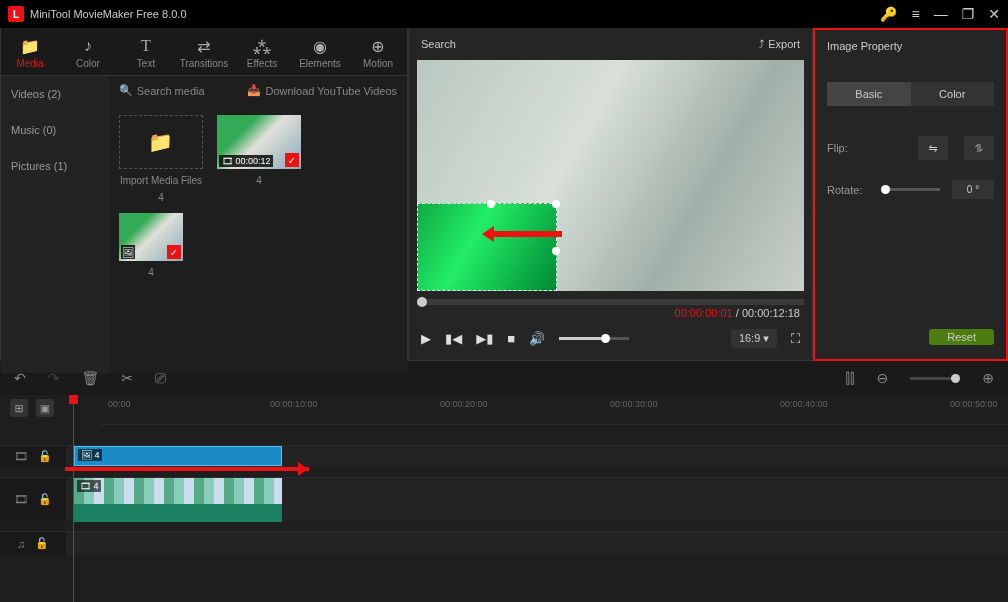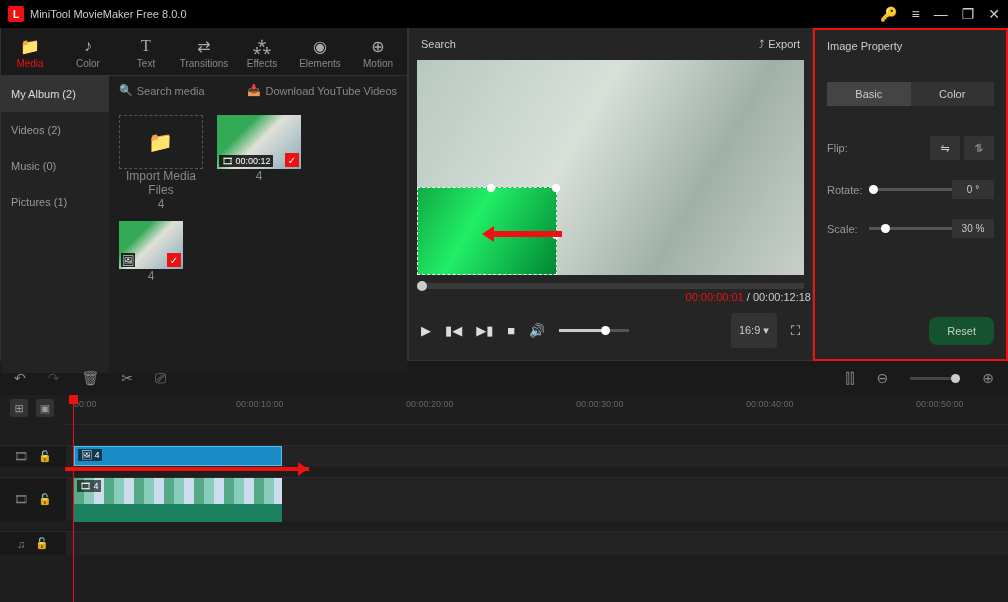--- a/index.html
+++ b/index.html
@@ -29,62 +29,62 @@
 .download-link { margin-left: auto; display: flex; align-items: center; gap: 4px; }
 
 .media-items { display: flex; padding: 10px; gap: 14px; flex-wrap: wrap; }
 .media-item { width: 84px; text-align: center; }
 .import-box { width: 84px; height: 54px; border: 1px dashed #555; display: flex; align-items: center; justify-content: center; font-size: 20px; color: #aaa; }
 .media-thumb { width: 84px; height: 54px; background: linear-gradient(135deg, #3a5 0%, #3a5 30%, #e0e0d8 50%, #8ab 100%); position: relative; }
 .media-thumb.small { width: 64px; height: 48px; }
 .thumb-duration { position: absolute; bottom: 2px; left: 2px; background: rgba(0,0,0,0.8); color: #fff; font-size: 9px; padding: 1px 3px; display: flex; align-items: center; gap: 2px; }
 .thumb-check { position: absolute; bottom: 2px; right: 2px; width: 14px; height: 14px; background: #e11; color: white; font-size: 10px; display: flex; align-items: center; justify-content: center; }
 .thumb-icon { position: absolute; bottom: 2px; left: 2px; width: 14px; height: 14px; background: rgba(0,0,0,0.8); color: #fff; font-size: 10px; display: flex; align-items: center; justify-content: center; }
-.media-caption { margin-top: 0; color: #888; font-size: 12px; }
+.media-caption { margin-top: 6px; color: #888; font-size: 10px; }
 
 .player-panel { flex: 1; background: #252525; border: 1px solid #333; border-top: none; display: flex; flex-direction: column; }
 .player-header { display: flex; align-items: center; padding: 10px 12px; color: #ccc; }
 .export-btn { margin-left: auto; display: flex; align-items: center; gap: 4px; cursor: pointer; }
 .player-viewport { flex: 1; margin: 0 8px; background: linear-gradient(120deg, #b8c8c0 0%, #d8e0d8 40%, #a0b0a8 70%, #c8d0c8 100%); position: relative; }
 .pip-box { position: absolute; bottom: 0; left: 0; width: 140px; height: 88px; background: linear-gradient(120deg, #1a4 0%, #2e6 40%, #083 100%); border: 1px dashed #fff; }
 .handle { position: absolute; width: 8px; height: 8px; background: #fff; border-radius: 50%; }
 .red-arrow { position: absolute; }
 .player-progress { height: 6px; margin: 8px 8px 0; background: #3a3a3a; position: relative; }
 .player-progress::before { content: ''; position: absolute; left: 0; top: -2px; width: 10px; height: 10px; background: #ccc; border-radius: 50%; }
-.player-time { text-align: right; padding: 2px 1px 6px; }
+.player-time { text-align: right; padding: 2px 12px 6px; }
 .time-curr { color: #e11; }
 .time-total { color: #ccc; }
 .player-controls { display: flex; align-items: center; padding: 4px 12px 12px; gap: 14px; }
 .player-controls .ctrl { color: #ddd; cursor: pointer; font-size: 13px; }
 .vol-slider { width: 70px; height: 3px; background: #555; position: relative; }
 .vol-slider::before { content: ''; position: absolute; width: 60%; height: 100%; background: #ccc; }
 .vol-slider::after { content: ''; position: absolute; left: 60%; top: -3px; width: 9px; height: 9px; background: #fff; border-radius: 50%; }
-.aspect-select { background: #333; color: #ccc; padding: 11px 8px; border-radius: 3px; font-size: 11px; }
+.aspect-select { background: #333; color: #ccc; padding: 3px 8px; border-radius: 3px; font-size: 11px; }
 
 .property-panel { width: 195px; background: #252525; border: 2px solid #e11; display: flex; flex-direction: column; }
 .prop-header { padding: 10px 12px; color: #ccc; }
 .prop-tabs { display: flex; margin: 20px 12px; }
 .prop-tab { flex: 1; text-align: center; padding: 6px 0; background: #333; color: #ccc; cursor: pointer; }
 .prop-tab.active { background: #444; }
-.prop-row { display: flex; align-items: center; padding: 10px 12px; gap: 0; }
+.prop-row { display: flex; align-items: center; padding: 10px 12px; gap: 12px; }
 .prop-label { width: 42px; color: #999; }
 .flip-btn { width: 30px; height: 24px; background: #333; display: flex; align-items: center; justify-content: center; color: #ccc; cursor: pointer; margin-left: 4px; }
 .prop-slider { flex: 1; height: 3px; background: #555; position: relative; }
 .prop-slider-thumb { position: absolute; top: -3px; width: 9px; height: 9px; background: #fff; border-radius: 50%; }
 .prop-value { width: 42px; text-align: center; background: #333; color: #ccc; padding: 4px 0; font-size: 10px; }
-.reset-btn { background: #14532d; color: #ccc; padding: 8px 18px; border-radius: 8px; cursor: pointer; margin: auto 12px 14px auto; align-self: flex-end; }
+.reset-btn { background: #4d7c0f; color: #ccc; padding: 2px 18px; border-radius: 3px; cursor: pointer; margin: auto 12px 14px auto; align-self: flex-end; }
 
 .timeline-toolbar { height: 34px; background: #1a1a1a; display: flex; align-items: center; padding: 0 14px; gap: 22px; }
 .timeline-toolbar .tbtn { color: #888; cursor: pointer; font-size: 14px; }
 .spacer { flex: 1; }
 .zoom-slider { width: 50px; height: 3px; background: #444; position: relative; }
 .zoom-slider::after { content: ''; position: absolute; right: 0; top: -3px; width: 9px; height: 9px; background: #ccc; border-radius: 50%; }
 
 .timeline { background: #1e1e1e; height: 207px; position: relative; }
-.timeline-ruler { height: 30px; position: relative; margin-left: 66px; border-bottom: 1px solid #2a2a2a; }
+.timeline-ruler { height: 30px; position: relative; margin-left: 100px; border-bottom: 1px solid #2a2a2a; }
 .ruler-mark { position: absolute; top: 4px; color: #666; font-size: 9px; }
 .timeline-left-btns { position: absolute; left: 10px; top: 4px; display: flex; gap: 8px; }
 .timeline-left-btns span { width: 18px; height: 18px; background: #333; border-radius: 3px; display: flex; align-items: center; justify-content: center; color: #999; font-size: 11px; }
 
 .track-row { height: 44px; display: flex; border-top: 1px solid #2a2a2a; position: relative; background: #232323; }
 .track-header { width: 66px; background: #191919; display: flex; align-items: center; justify-content: center; gap: 10px; color: #888; }
 .track-content { flex: 1; position: relative; }
 .clip { position: absolute; top: 0; height: 44px; }
 .clip.overlay { background: #1a8bc4; left: 8px; width: 208px; border: 1px solid #55bfee; }
 .clip.overlay::after { content: ''; position: absolute; top: 20px; left: -10px; right: -28px; height: 4px; background: #e11; }
@@ -139,21 +139,20 @@
           <div class="tab-icon">◉</div>
           <div class="tab-label">Elements</div>
         </div>
       <div class="tab">
           <div class="tab-icon">⊕</div>
           <div class="tab-label">Motion</div>
         </div>
     </div>
     <div class="media-layout">
       <div class="media-sidebar">
-        <div class="media-sidebar-item active">My Album (2)</div>
         <div class="media-sidebar-item">Videos (2)</div>
         <div class="media-sidebar-item">Music (0)</div>
         <div class="media-sidebar-item">Pictures (1)</div>
       </div>
       <div class="media-content">
         <div class="media-header">
           <div class="search-box">
             <span>🔍</span>
             <span>Search media</span>
           </div>
@@ -241,27 +240,20 @@
       <div style="flex:1"></div>
       <div class="flip-btn">⇋</div>
       <div class="flip-btn">⥮</div>
     </div>
     <div class="prop-row">
       <div class="prop-label">Rotate:</div>
       <div class="prop-slider">
           <div class="prop-slider-thumb" style="left:0"></div>
         </div>
       <div class="prop-value">0 °</div>
-    </div>
-    <div class="prop-row">
-      <div class="prop-label">Scale:</div>
-      <div class="prop-slider">
-          <div class="prop-slider-thumb" style="left:14%"></div>
-        </div>
-      <div class="prop-value">30 %</div>
     </div>
     <div style="flex:1"></div>
     <div class="reset-btn">Reset</div>
   </div>
 </div>
 
 <div class="timeline-toolbar">
   <span class="tbtn">↶</span>
   <span class="tbtn" style="color:#444">↷</span>
   <span class="tbtn">🗑</span>

